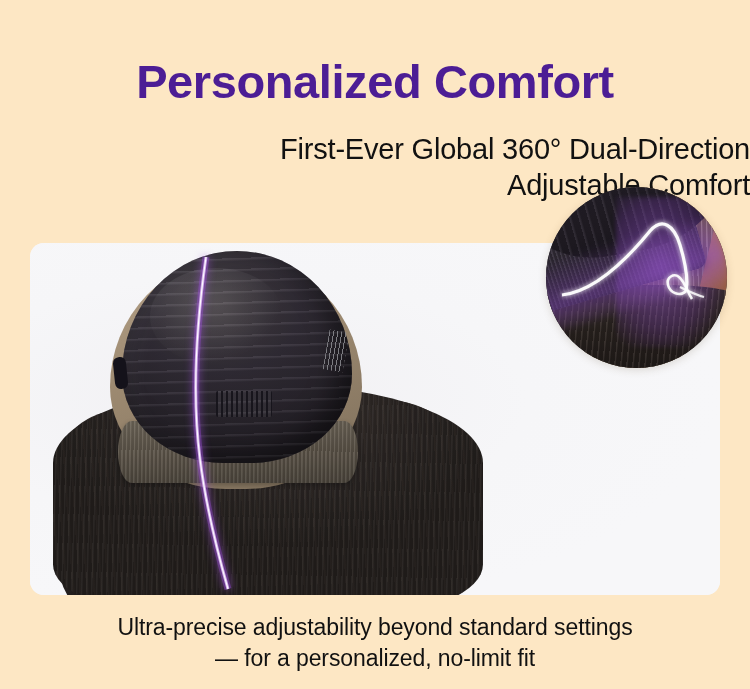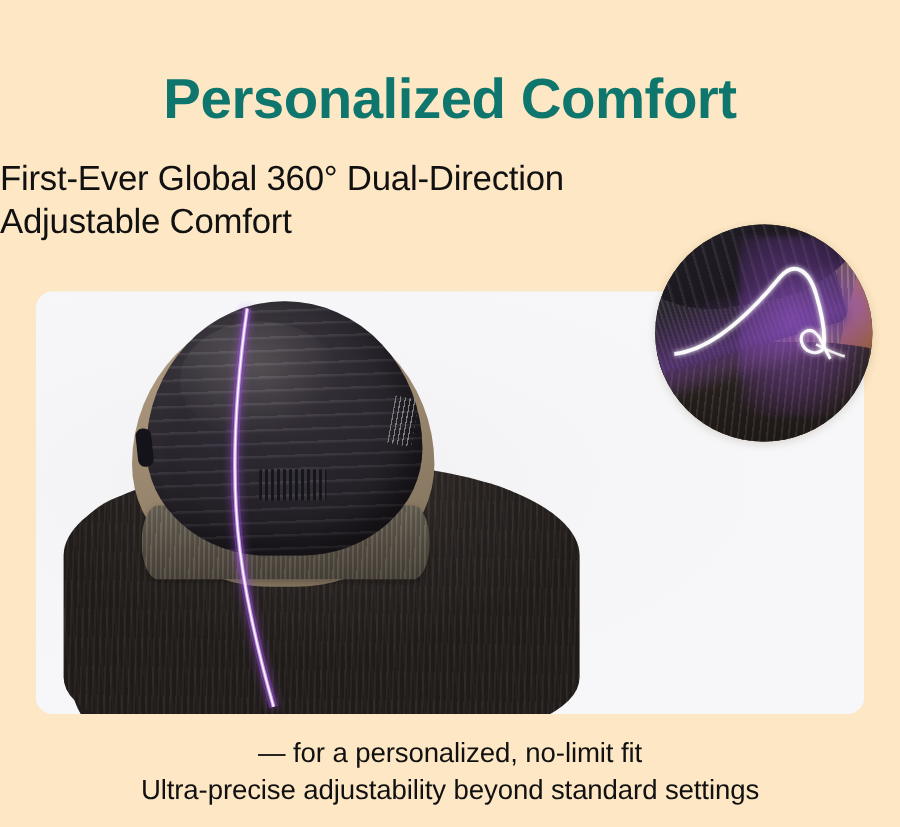--- a/index.html
+++ b/index.html
@@ -26,30 +26,30 @@
   .headline {
     position: absolute;
     left: 0;
     top: 53px;
     width: 750px;
     text-align: center;
     font-size: 47px;
     line-height: 58px;
     font-weight: 700;
     letter-spacing: -0.4px;
-    color: #0f766e;
+    color: #4c1d95;
     white-space: nowrap;
   }
 
   .subhead {
     position: absolute;
     left: 0;
     top: 131px;
     width: 750px;
-    text-align: left;
+    text-align: right;
     font-size: 29px;
     line-height: 36px;
     font-weight: 400;
     color: #111111;
     letter-spacing: -0.2px;
   }
   .subhead .line { display: block; }
 
   
   .photo-panel {
@@ -432,17 +432,17 @@
         <g filter="url(#insetGlow)">
           <path d="M 16 108 C 52 104, 86 66, 104 44 C 116 30, 128 38, 134 58 C 140 78, 142 94, 140 104" fill="none" stroke="#ffffff" stroke-width="3.2" opacity="0.95"></path>
           <path d="M 140 104 C 134 110, 124 106, 122 98 C 120 90, 128 86, 133 90 C 139 95, 141 104, 146 112" fill="none" stroke="#ffffff" stroke-width="2.6" opacity="0.92"></path>
           <path d="M 134 100 C 142 104, 150 108, 158 110" fill="none" stroke="#ffffff" stroke-width="2.2" opacity="0.85"></path>
         </g>
       </svg>
     </div>
   </div>
 
   <div class="footer-caption">
+    <span class="line">Ultra-precise adjustability beyond standard settings</span>
     <span class="line">— for a personalized, no-limit fit</span>
-    <span class="line">Ultra-precise adjustability beyond standard settings</span>
   </div>
 
 </div>
 
 </body></html>

